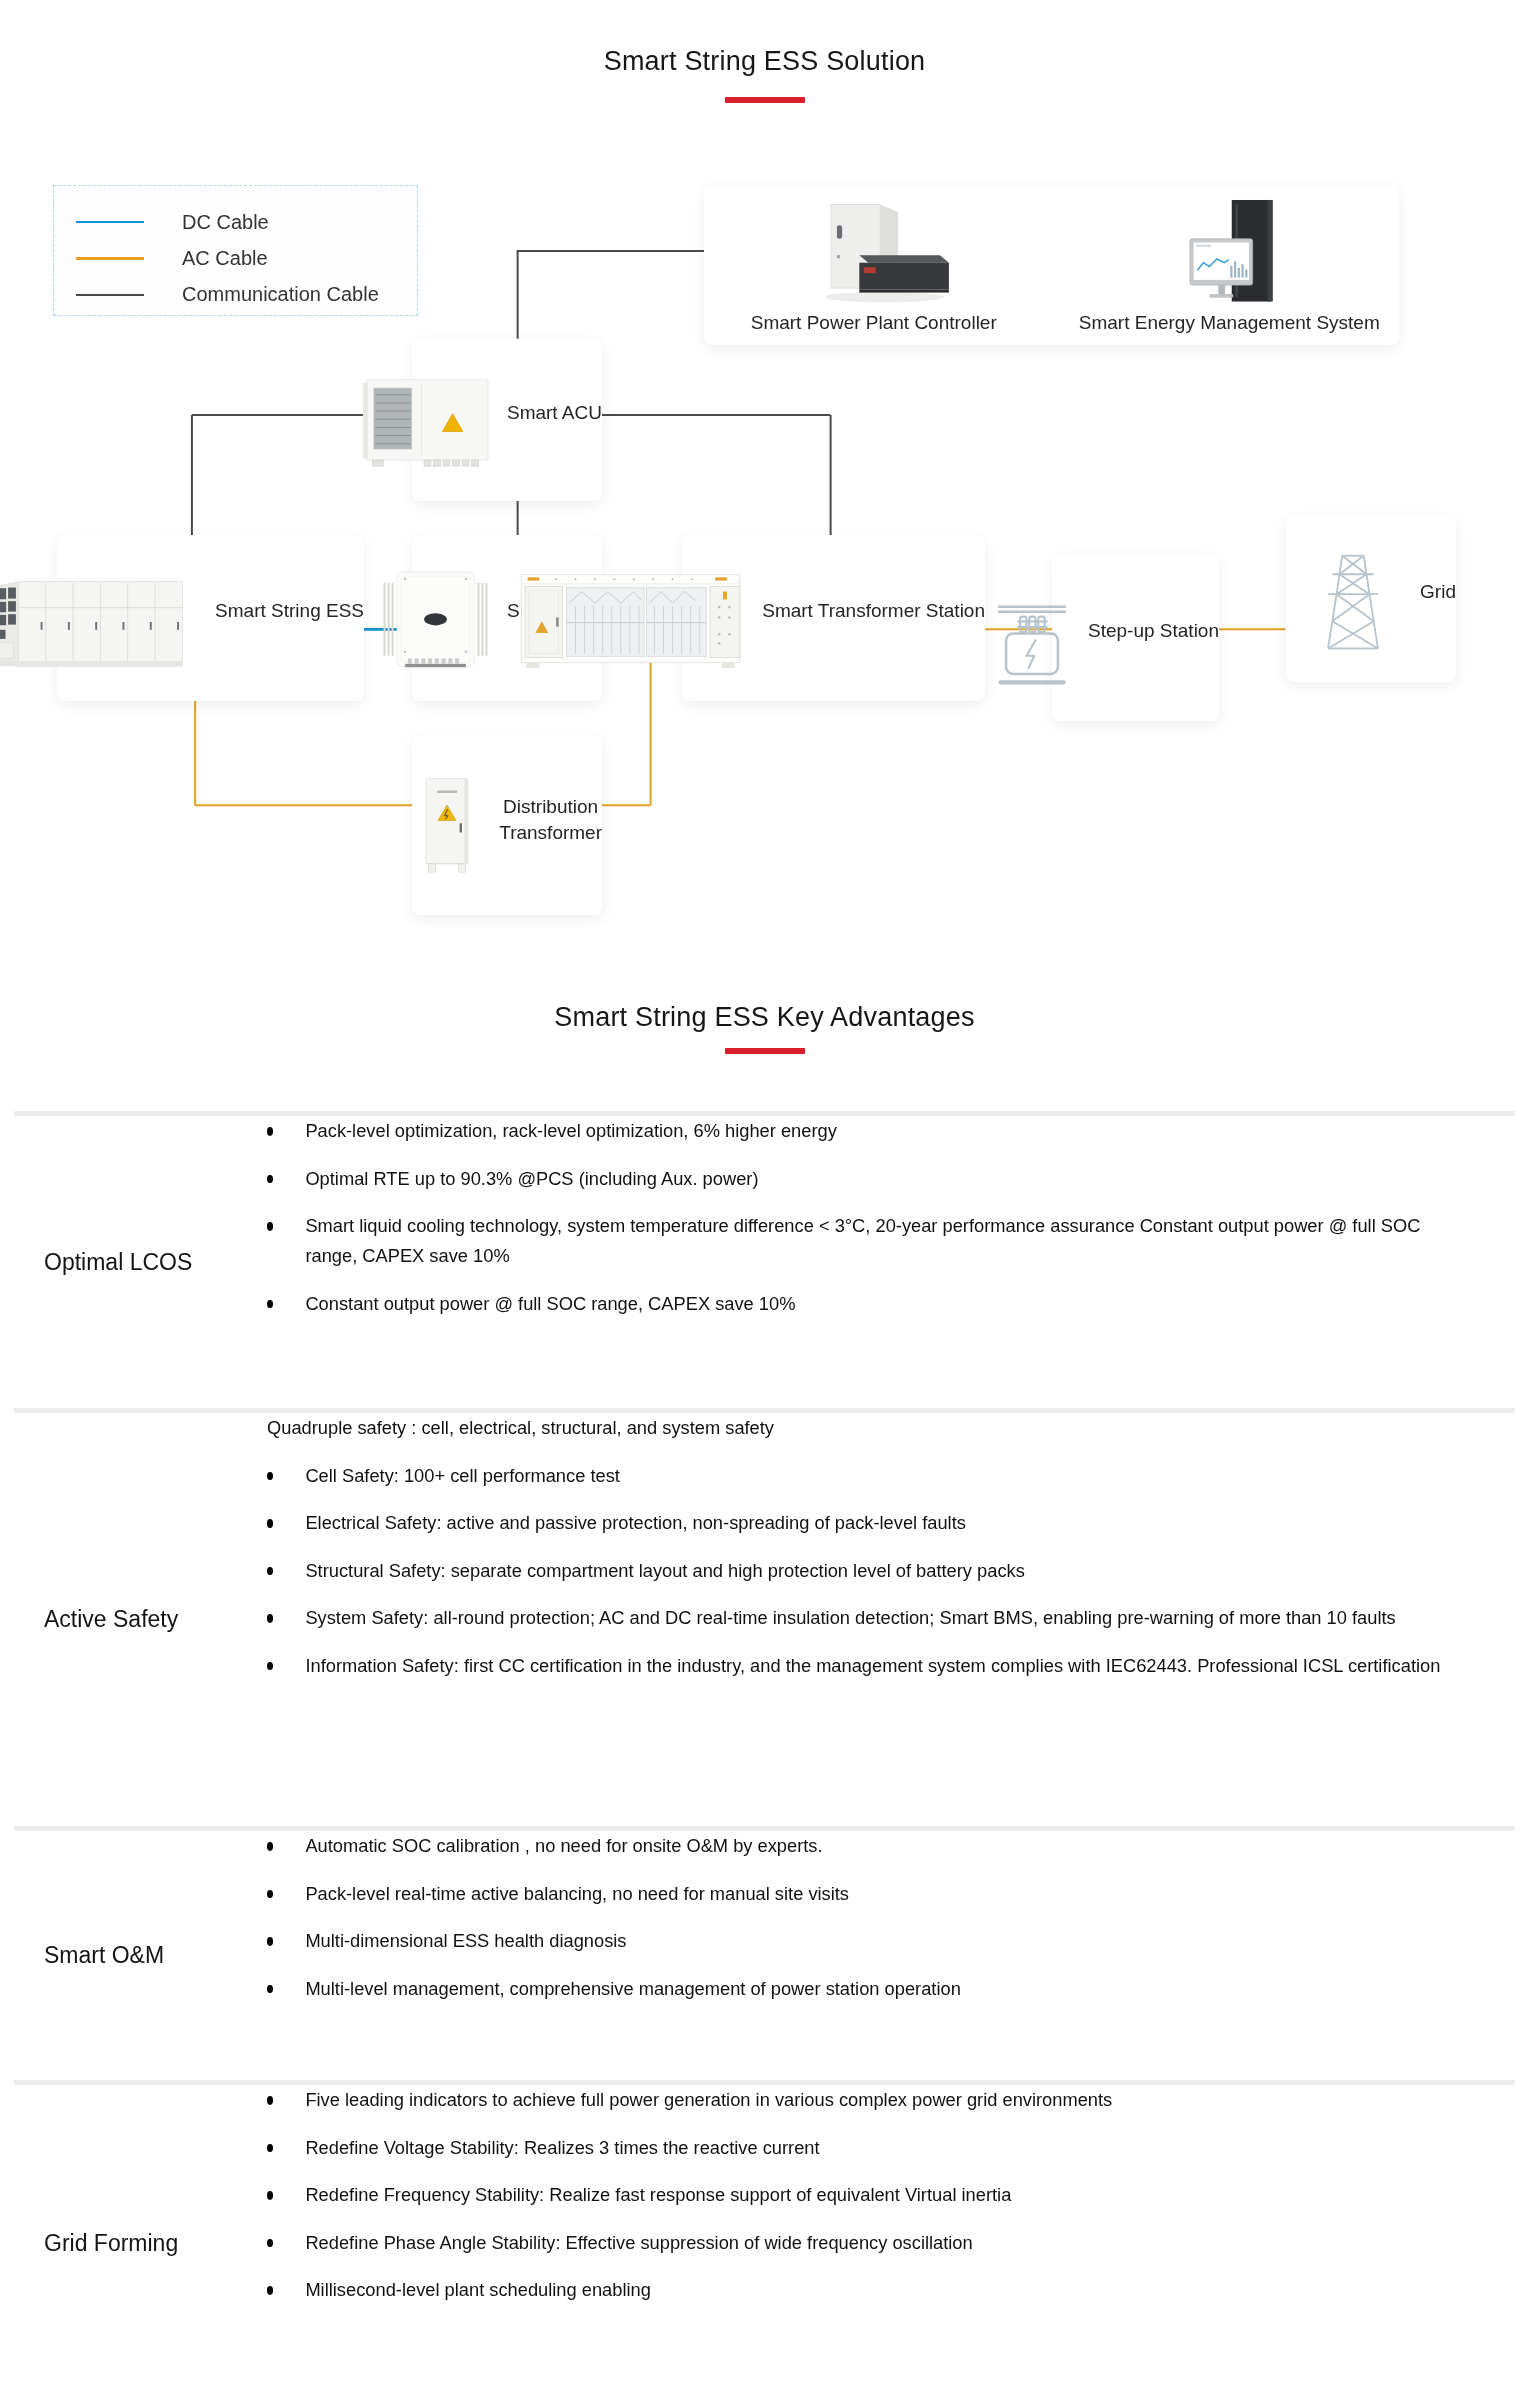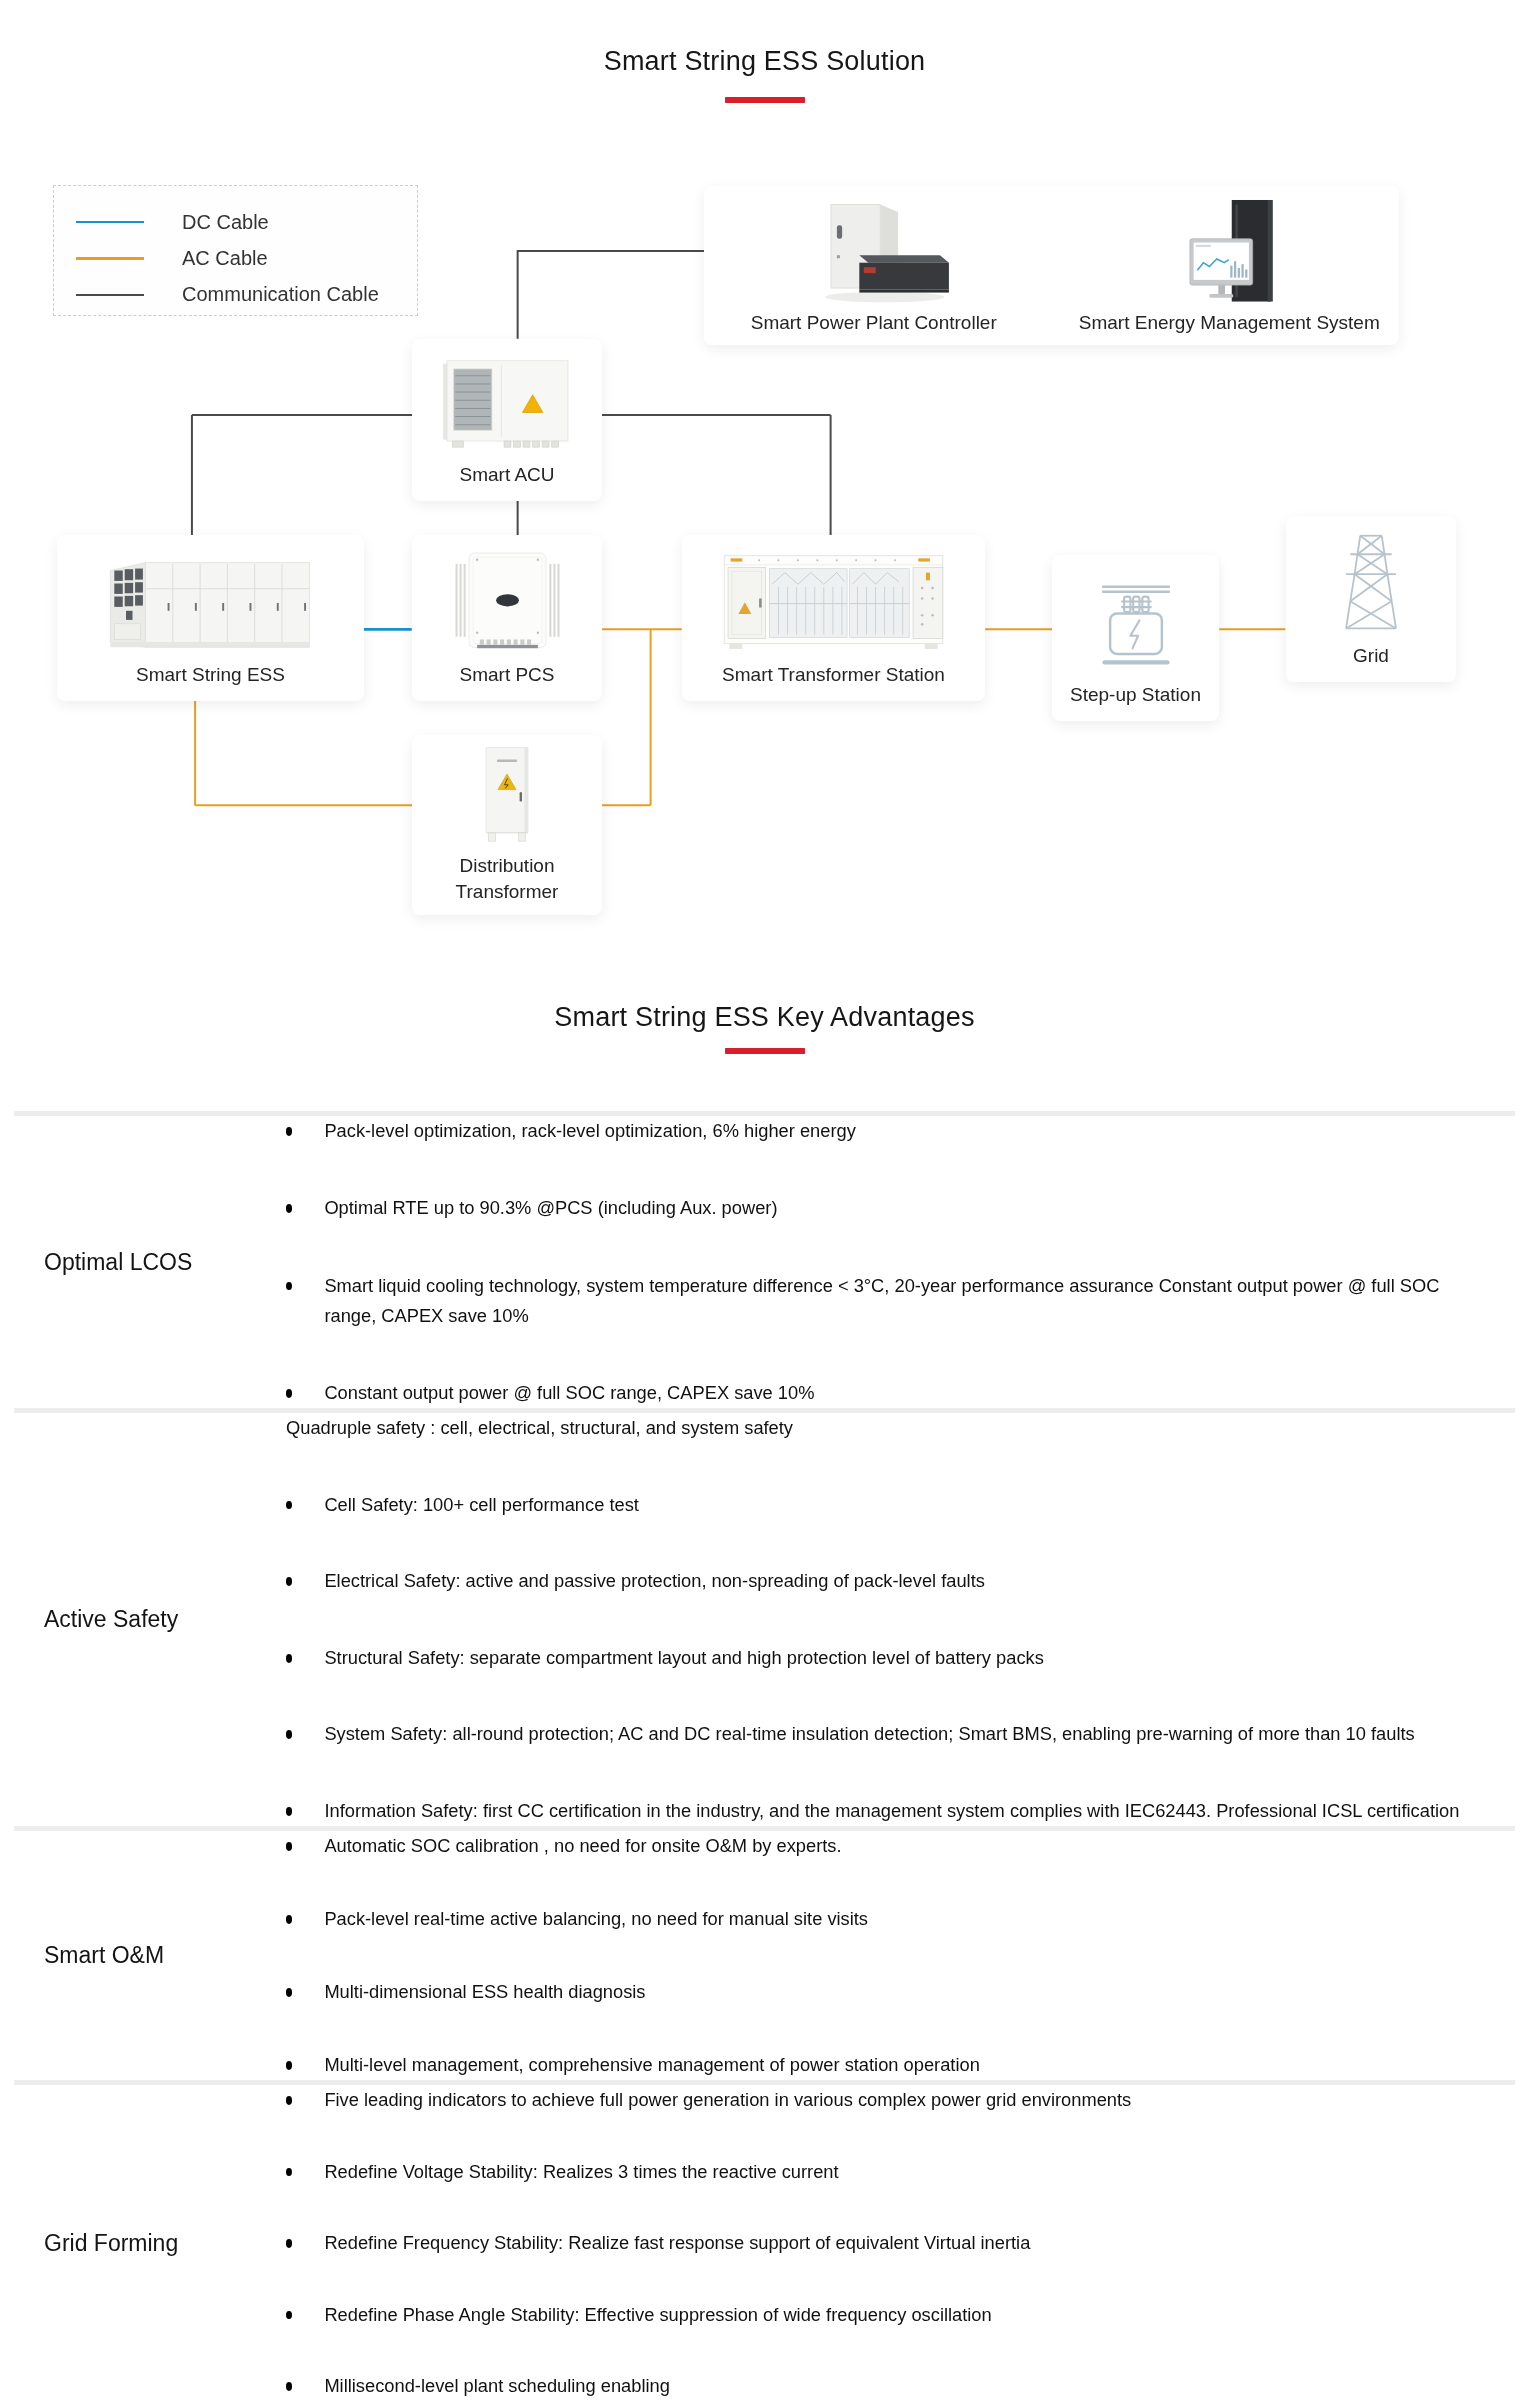--- a/index.html
+++ b/index.html
@@ -7,21 +7,21 @@
   body { font-family:"Liberation Sans", sans-serif; color:#1a1a1a; }
   #page { position:relative; width:1529px; height:2401px; margin:0 auto; background:#fff; overflow:hidden; }
 
   
   .sec-title { position:absolute; left:0; width:1529px; text-align:center; font-size:27px; font-weight:400; color:#161616; letter-spacing:0.2px; }
   .red-bar { position:absolute; width:80px; height:5.6px; background:#d8202d; border-radius:0.8px; left:725px; }
 
   
   #diagram-lines { position:absolute; left:0; top:0; z-index:1; }
   .card { position:absolute; background:#fff; border-radius:8px; box-shadow:0 4px 14.3px rgba(0,0,0,.07); z-index:2;
-          display:flex; flex-direction:column; align-items:center; justify-content:flex-end; }
+          display:flex; flex-direction:row; align-items:center; justify-content:flex-end; }
   .card .figure { flex:1; width:100%; display:flex; align-items:center; justify-content:center; padding-top:8px; }
   .card .nlabel { font-size:19px; color:#242424; margin-bottom:14.3px; line-height:24px; text-align:center; white-space:nowrap; }
 
   .legend { position:absolute; left:53px; top:185px; width:365px; height:131px; background:#fefeff;
             border:0.8px dashed #a9d7f2; z-index:2; padding:21px 0 0 22px; }
   .legend-row { display:flex; align-items:center; height:30px; margin-bottom:6.4px; }
   .legend-line { width:68px; height:2.4px; margin-right:38px; }
   .line-dc { background:#1791d2; }
   .line-ac { background:#e5a023; }
   .line-comm { background:#4a4a4a; }
@@ -31,21 +31,21 @@
   .tr-half { display:flex; flex-direction:column; align-items:center; justify-content:flex-end; flex:1; }
   .tr-half .figure { flex:1; display:flex; align-items:center; justify-content:center; }
   .tr-half .nlabel { margin-bottom:9.6px; }
 
   .two-line .nlabel { white-space:normal; line-height:26px; margin-bottom:9.6px; }
 
   
   .divider { position:absolute; left:14.3px; width:1501px; height:4.8px; background:#ededed; z-index:1; }
   .adv-row { position:absolute; left:0; width:1529px; display:flex; z-index:2; }
   .adv-label { width:267px; padding-left:44px; align-self:center; font-size:23px; color:#141414; }
-  .bullets { flex:1; list-style:none; display:flex; flex-direction:column; justify-content:space-between; gap:17.5px; padding-right:24px; max-width:1211px;margin-left:19px; }
+  .bullets { flex:1; list-style:none; display:flex; flex-direction:column; justify-content:flex-start; gap:17.5px; padding-right:24px; max-width:1211px; }
   .bullet-item { display:flex; align-items:flex-start; font-size:18.3px; line-height:30px; color:#111; }
   .dot { flex:0 0 6.4px; width:6.4px; height:8.8px; border-radius:50%; background:#000; margin:11px 32px 0 0; }
 </style>
 </head>
 <body>
 
 <div id="page">
 
   <h1 class="sec-title" style="top:46px;">Smart String ESS Solution</h1>
   <div class="red-bar" style="top:97px;"></div>

